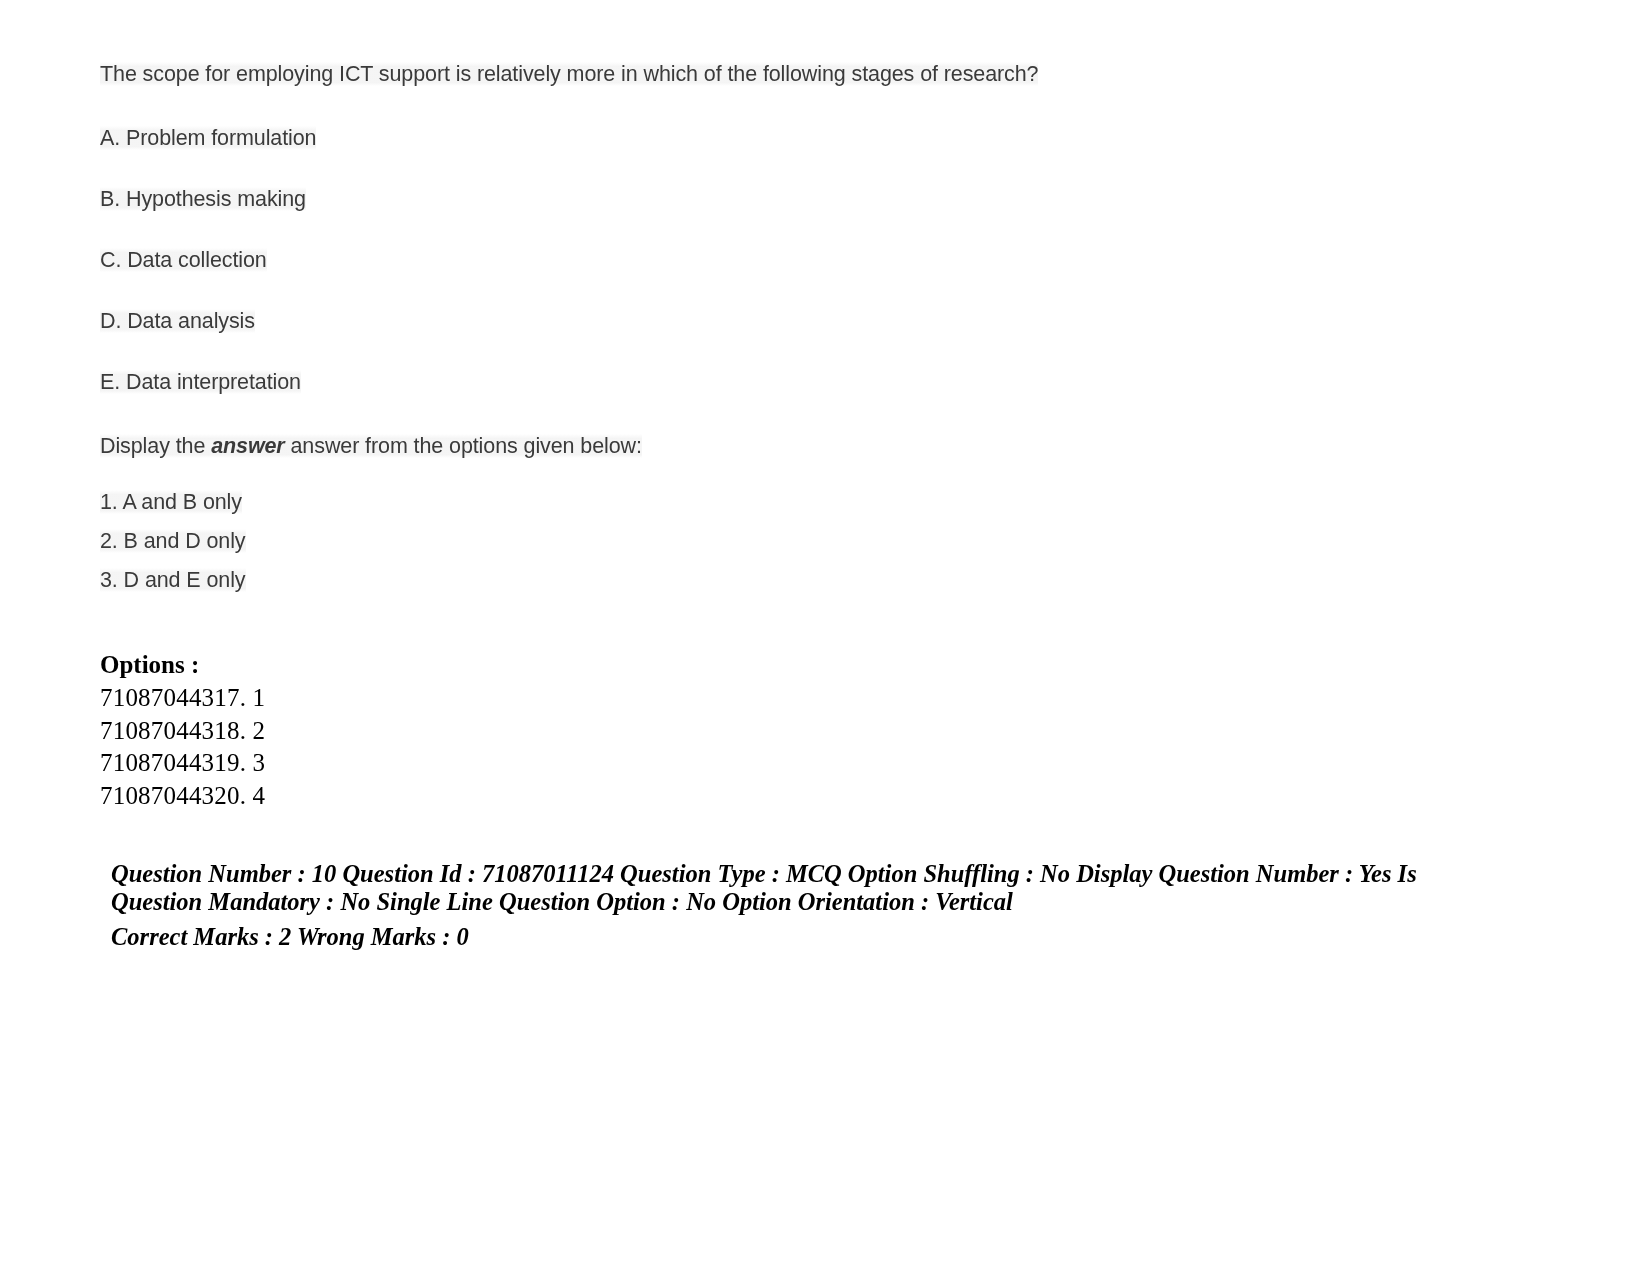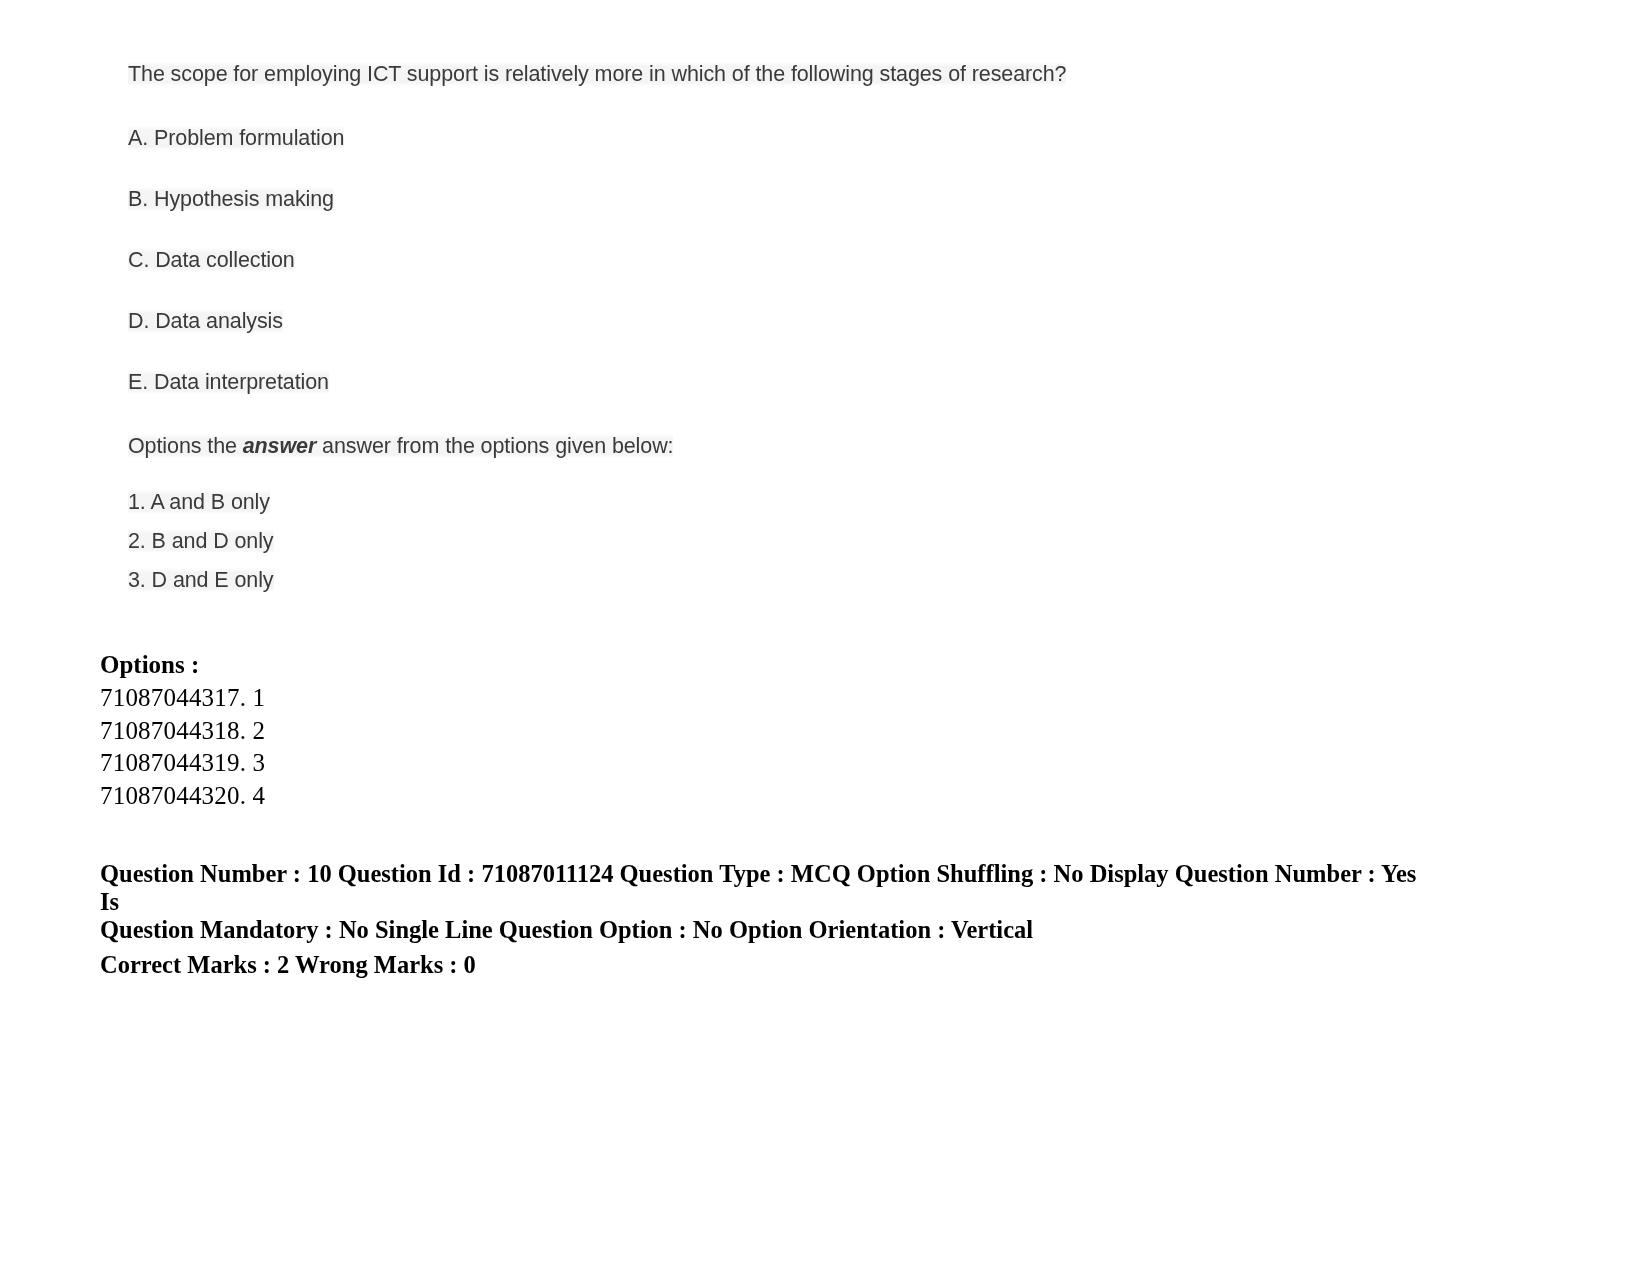--- a/index.html
+++ b/index.html
@@ -16,21 +16,20 @@
     color: #000000;
     overflow: hidden;
   }
 
   
   .scan-block {
     position: absolute;
     left: 100px;
     top: 55px;
     width: 1010px;
-    margin-left: 28px;
   }
   .scan-line {
     font-family: "Liberation Sans", "DejaVu Sans", sans-serif;
     font-size: 21.5px;
     line-height: 38px;
     color: #3a3a3a;
     letter-spacing: -0.1px;
     white-space: pre-wrap;
     background: linear-gradient(to bottom,
         rgba(246,246,246,0) 0%,
@@ -99,40 +98,41 @@
     left: 100px;
     top: 860px;
     width: 1320px;
     font-family: "Liberation Serif", "DejaVu Serif", serif;
     font-weight: bold;
     font-size: 24.5px;
     line-height: 28px;
     color: #000000;
   }
   .meta-para {
-    margin: 0 0 0 0;
+    margin: 0 0 0 11px;
+    font-style: italic;
   }
   .meta-para.second {
     margin-top: 7px;
   }
 </style>
 </head>
 <body>
 
 <div class="scan-block">
 
   <div class="stem"><span class="scan-line">The scope for employing ICT support is relatively more in which of the following stages of research?</span></div>
 
   <div class="opt-row"><span class="scan-line">A. Problem formulation</span></div>
   <div class="opt-row"><span class="scan-line">B. Hypothesis making</span></div>
   <div class="opt-row"><span class="scan-line">C. Data collection</span></div>
   <div class="opt-row"><span class="scan-line">D. Data analysis</span></div>
   <div class="opt-row"><span class="scan-line">E. Data interpretation</span></div>
 
-  <div class="choose-row"><span class="scan-line"><span>Options the </span><b>answer</b><span> answer from the options given below:</span></span></div>
+  <div class="choose-row"><span class="scan-line"><span>Display the </span><b>answer</b><span> answer from the options given below:</span></span></div>
 
   <div class="numlist">
     <div class="num-row"><span class="scan-line">1. A and B only</span></div>
     <div class="num-row"><span class="scan-line">2. B and D only</span></div>
     <div class="num-row"><span class="scan-line">3. D and E only</span></div>
   </div>
 </div>
 
 <div class="serif-block">
   <p class="options-heading">Options :</p>

